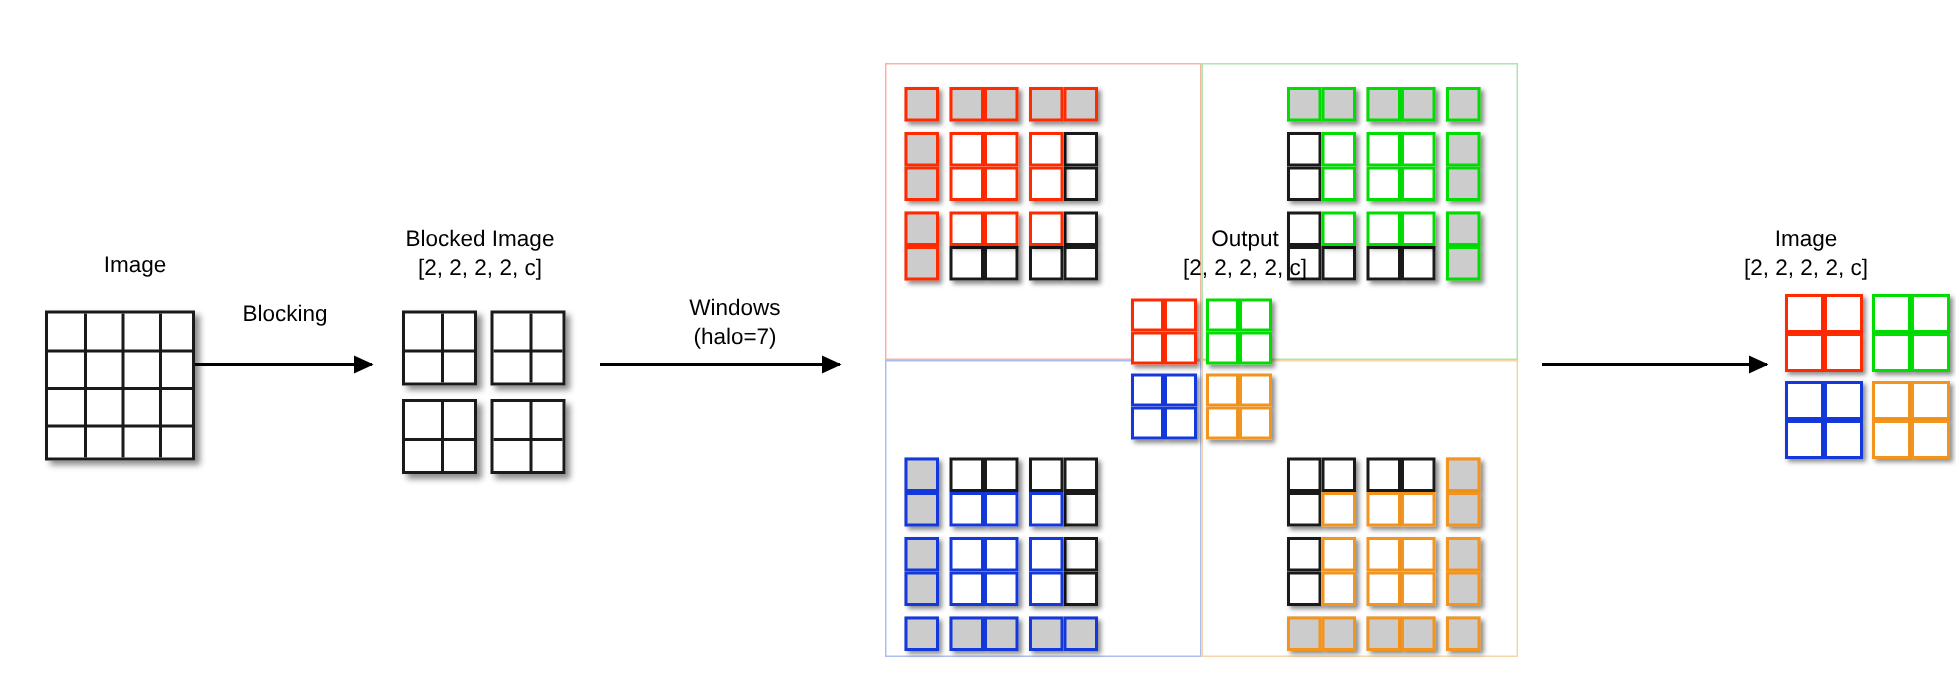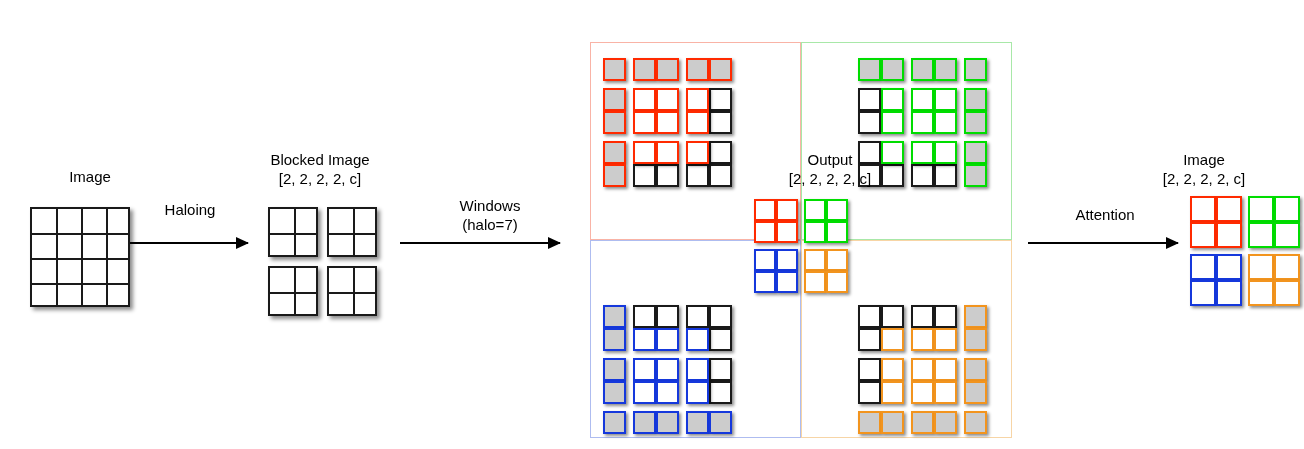--- a/index.html
+++ b/index.html
@@ -53,21 +53,21 @@
       <div class="imggrid" style="left: 30px; top: 207px; width: 100px; height: 100px; border: 2px solid rgb(26, 26, 26); box-sizing: border-box;">
         <i style="left: 24px; top: 0px; width: 2px; height: 100%;"></i>
         <i style="top: 24px; left: 0px; height: 2px; width: 100%;"></i>
         <i style="left: 49px; top: 0px; width: 2px; height: 100%;"></i>
         <i style="top: 49px; left: 0px; height: 2px; width: 100%;"></i>
         <i style="left: 74px; top: 0px; width: 2px; height: 100%;"></i>
         <i style="top: 74px; left: 0px; height: 2px; width: 100%;"></i>
       </div>
     </div>
 
-  <div class="lbl" style="left:120px;top:200px;width:140px;">Haloing</div>
+  <div class="lbl" style="left:120px;top:200px;width:140px;">Blocking</div>
   <div class="arrow" style="left:130px;top:242px;width:118px;"></div>
 
   <div class="lbl" style="left:240px;top:150px;width:160px;">Blocked Image</div>
   <div class="lbl" style="left:240px;top:169px;width:160px;">[2, 2, 2, 2, c]</div>
   <div id="blocked-host">
       <div class="imggrid" style="left: 268px; top: 207px; width: 50px; height: 50px; border: 2px solid rgb(26, 26, 26); box-sizing: border-box;">
         <i style="left: 24px; top: 0px; width: 2px; height: 100%;"></i>
         <i style="top: 24px; left: 0px; height: 2px; width: 100%;"></i>
       </div>
       <div class="imggrid" style="left: 327px; top: 207px; width: 50px; height: 50px; border: 2px solid rgb(26, 26, 26); box-sizing: border-box;">
@@ -227,21 +227,20 @@
         <div class="cell" style="left: 776px; top: 271px; width: 22px; height: 22px; border-color: rgb(21, 56, 220); border-width: 2px;"></div>
       </div>
       <div style="position: absolute; left: 0px; top: 0px;">
         <div class="cell" style="left: 804px; top: 249px; width: 22px; height: 22px; border-color: rgb(242, 148, 30); border-width: 2px;"></div>
         <div class="cell" style="left: 826px; top: 249px; width: 22px; height: 22px; border-color: rgb(242, 148, 30); border-width: 2px;"></div>
         <div class="cell" style="left: 804px; top: 271px; width: 22px; height: 22px; border-color: rgb(242, 148, 30); border-width: 2px;"></div>
         <div class="cell" style="left: 826px; top: 271px; width: 22px; height: 22px; border-color: rgb(242, 148, 30); border-width: 2px;"></div>
       </div>
     </div>
 
-  <div class="lbl" style="left:1040px;top:205px;width:130px;">Attention</div>
   <div class="arrow" style="left:1028px;top:242px;width:150px;"></div>
 
   <div class="lbl" style="left:1124px;top:150px;width:160px;">Image</div>
   <div class="lbl" style="left:1124px;top:169px;width:160px;">[2, 2, 2, 2, c]</div>
   <div id="output-host">
       <div style="position: absolute; left: 0px; top: 0px;">
         <div class="cell" style="left: 1190px; top: 196px; width: 26px; height: 26px; border-color: rgb(255, 42, 0); border-width: 2px;"></div>
         <div class="cell" style="left: 1216px; top: 196px; width: 26px; height: 26px; border-color: rgb(255, 42, 0); border-width: 2px;"></div>
         <div class="cell" style="left: 1190px; top: 222px; width: 26px; height: 26px; border-color: rgb(255, 42, 0); border-width: 2px;"></div>
         <div class="cell" style="left: 1216px; top: 222px; width: 26px; height: 26px; border-color: rgb(255, 42, 0); border-width: 2px;"></div>

